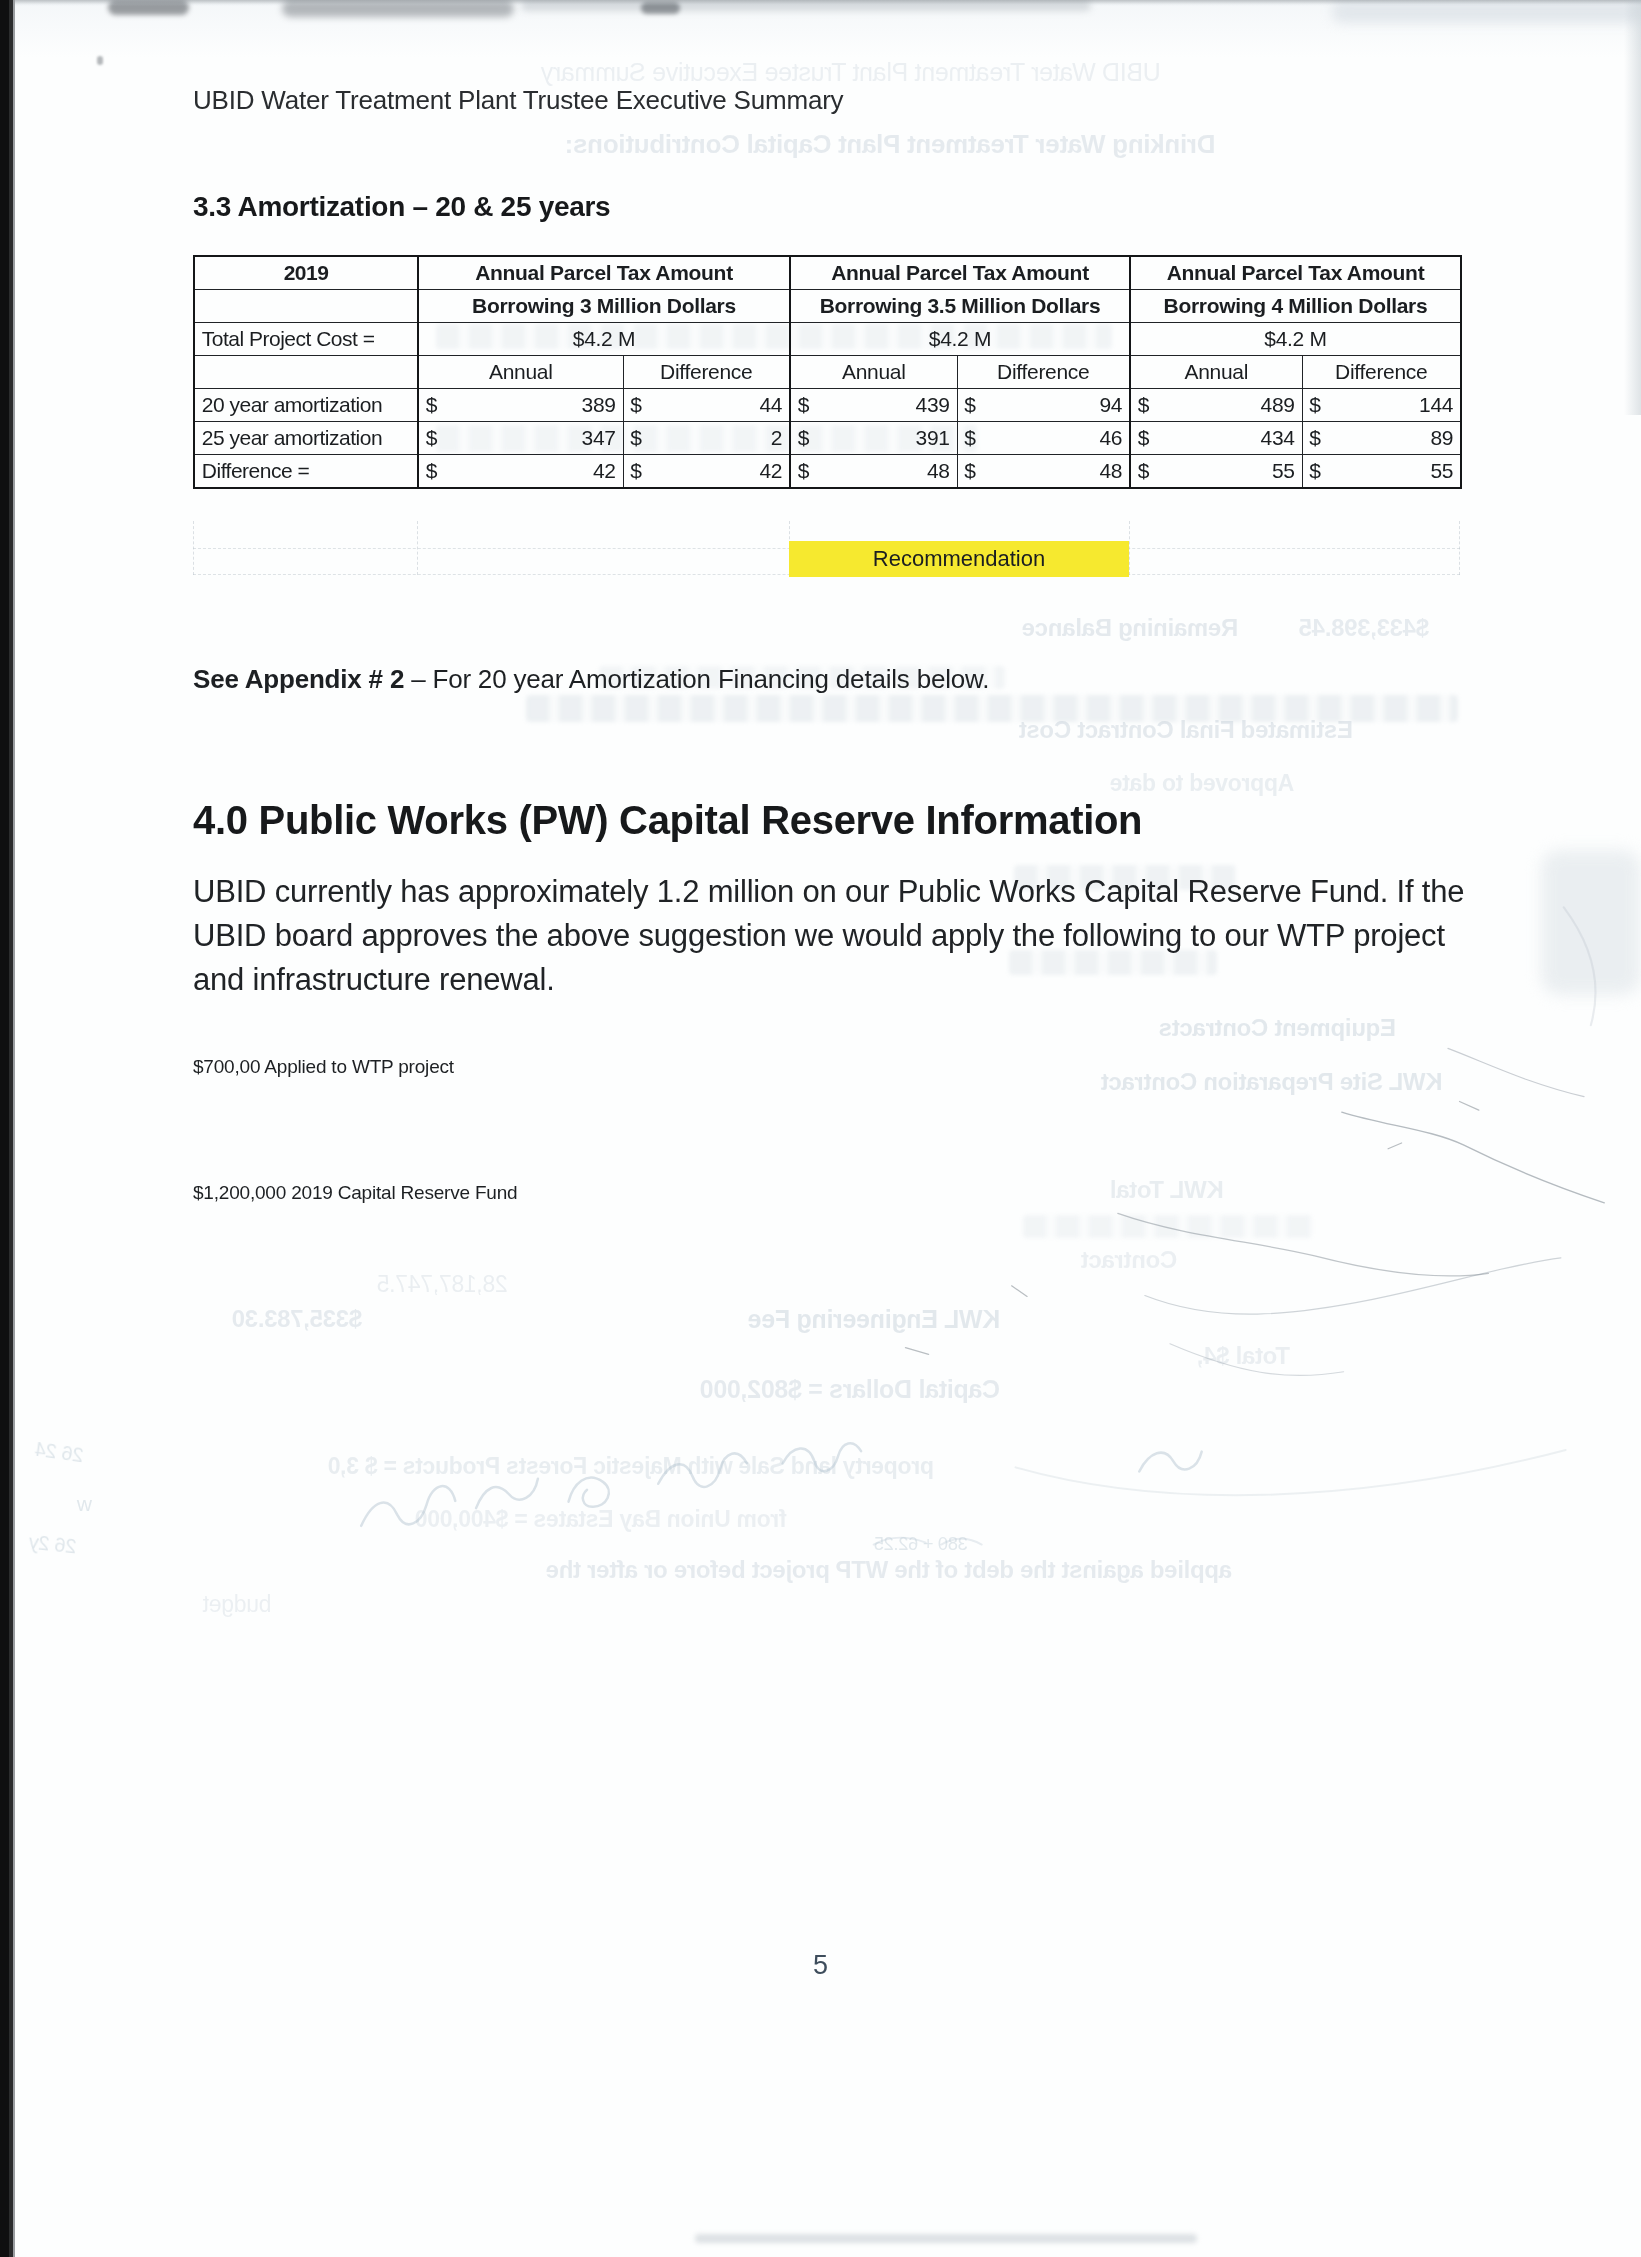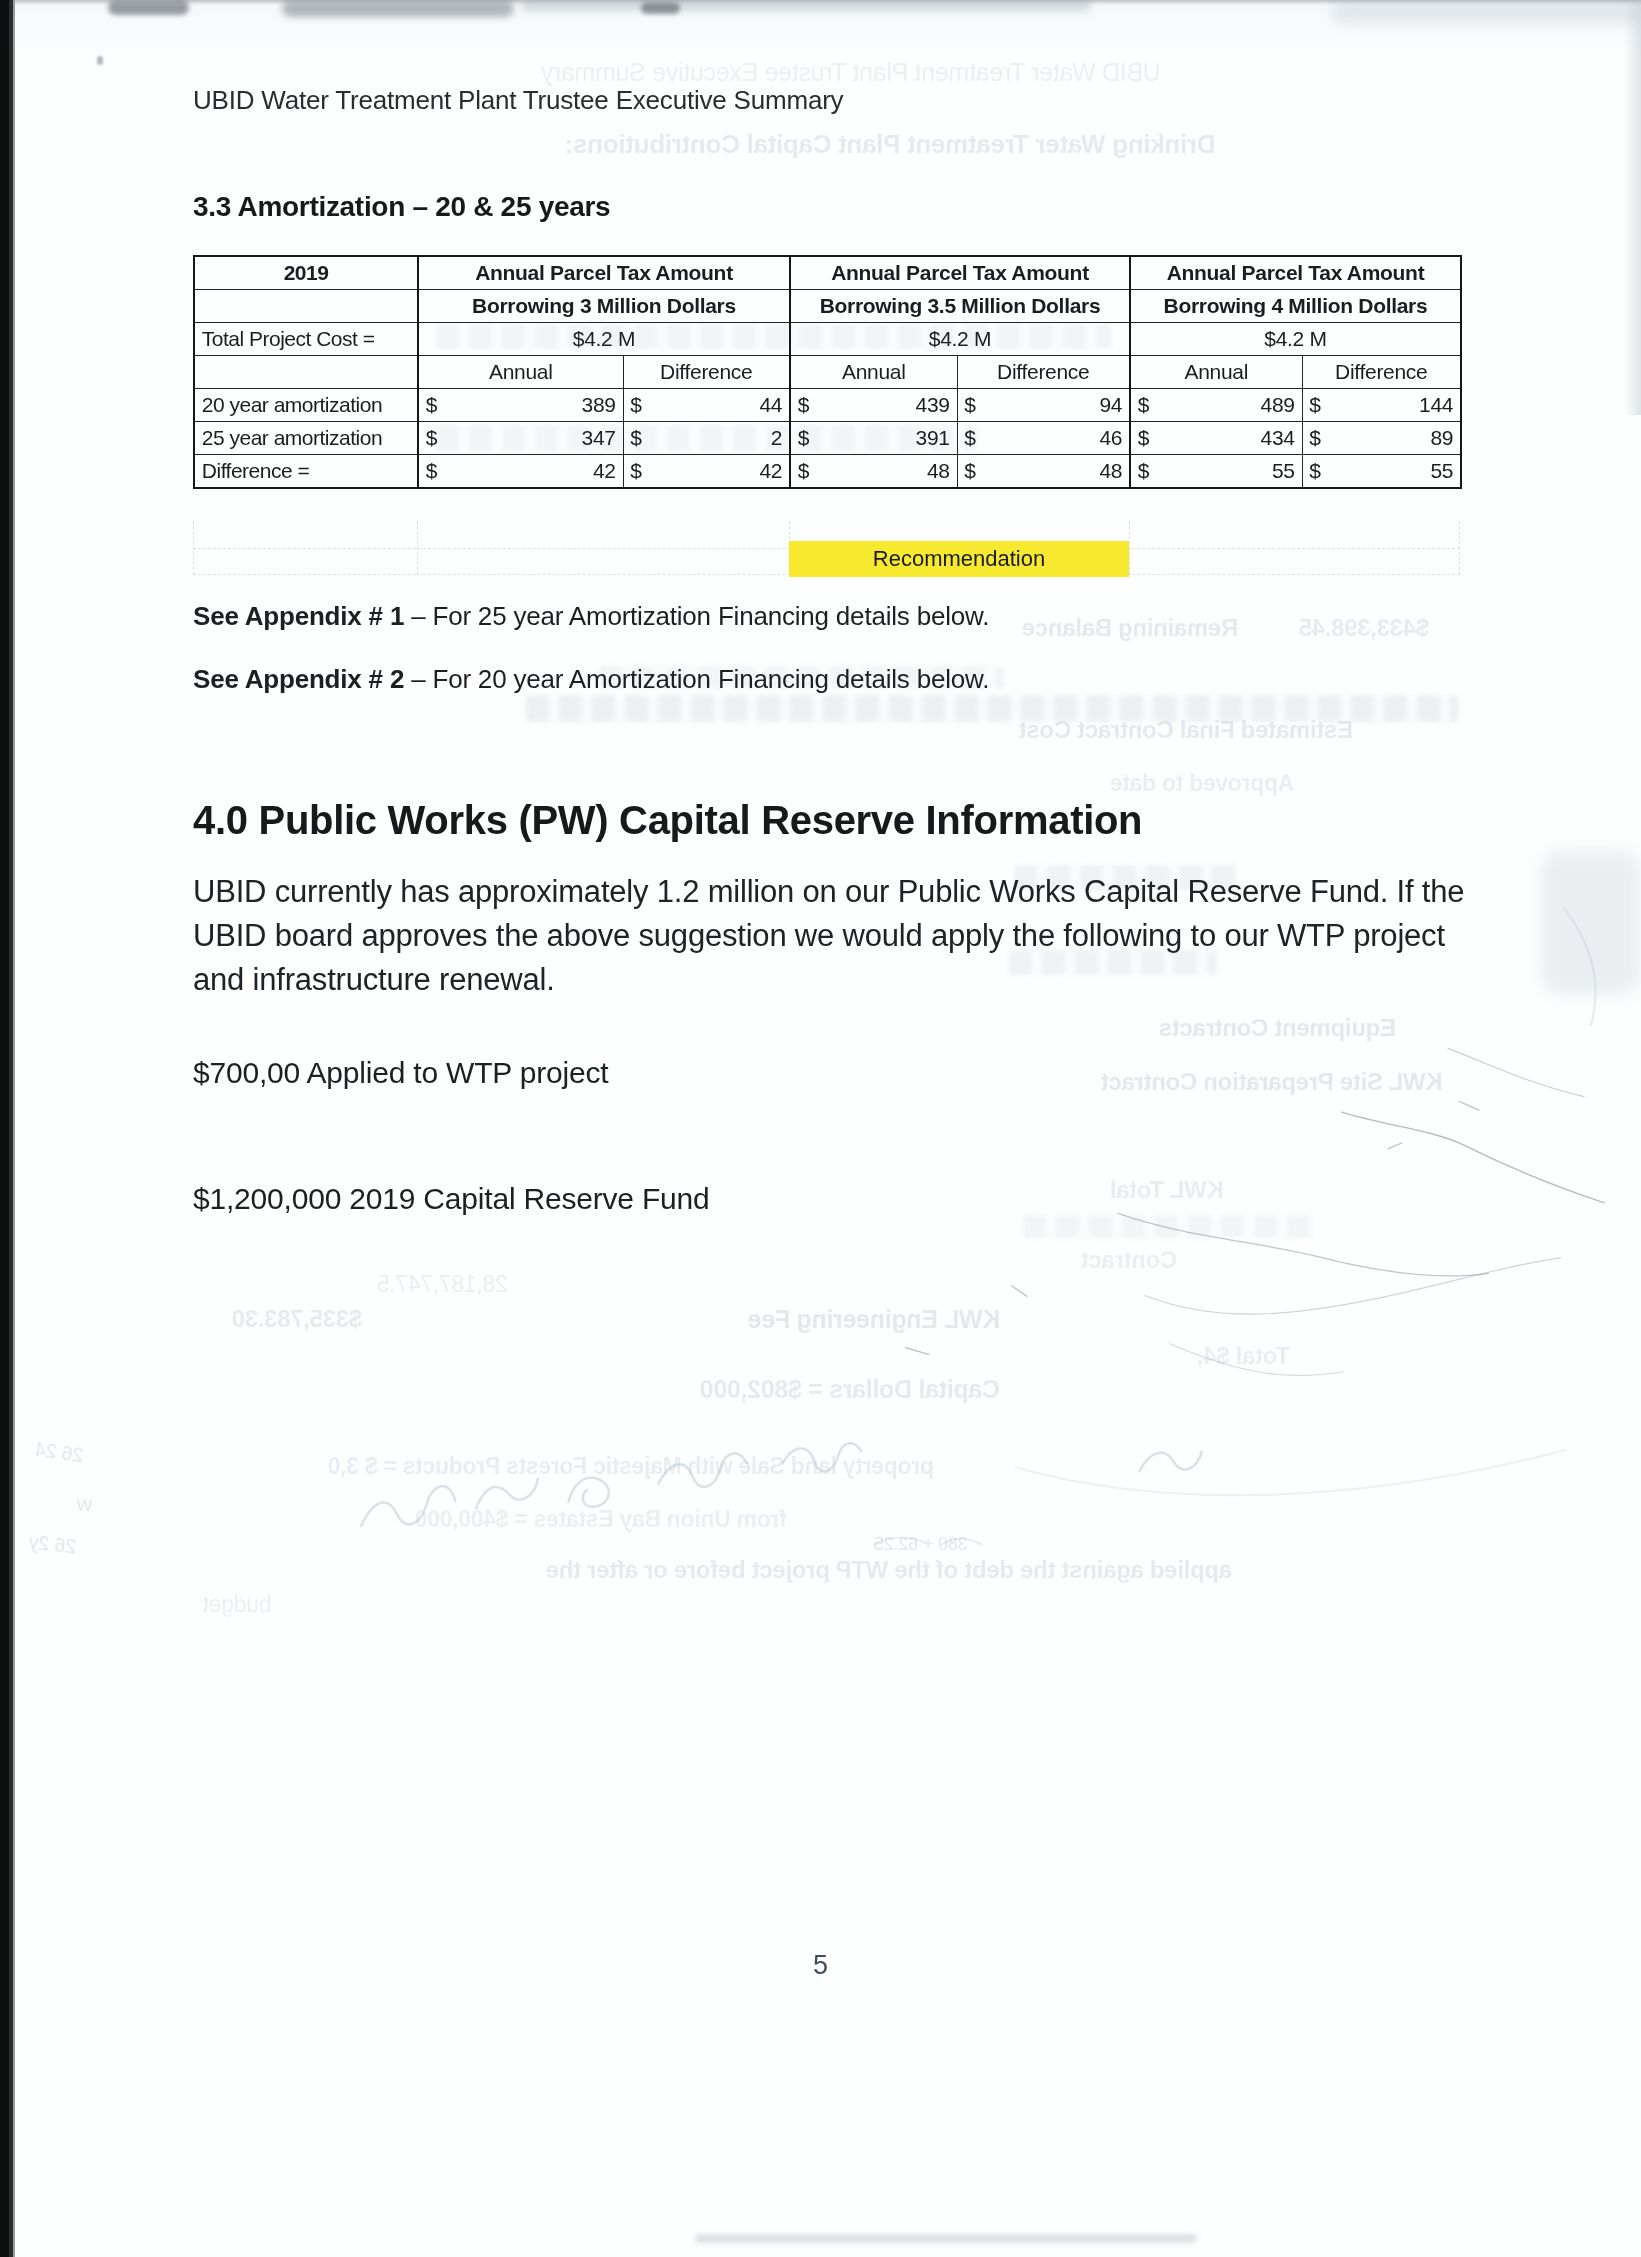--- a/index.html
+++ b/index.html
@@ -41,21 +41,21 @@
   td.hl { background:var(--hl); }
   .ghost-grid { position:absolute; left:193px; top:521px; width:1267px; height:54px; opacity:0.55; }
   .ghost-grid .gv { position:absolute; top:0; height:100%; width:0; border-left:1px dashed rgba(140,155,168,0.55); }
   .ghost-grid .gh { position:absolute; left:0; width:100%; height:0; border-top:1px dashed rgba(140,155,168,0.5); }
   .recommendation { position:absolute; left:789px; top:541px; width:340px; height:36px;
     background:var(--hl); text-align:center; line-height:36px; font-size:22px; color:#1b1e21; }
   .appendix { position:absolute; left:193px; font-size:26px; letter-spacing:-0.2px; color:#1d2023; }
   .appendix .lead { font-weight:700; }
   .para { position:absolute; left:193px; top:870px; width:1284px; font-size:31px;
     line-height:44px; letter-spacing:-0.2px; color:#202326; }
-  .fund { position:absolute; left:193px; font-size:30px; letter-spacing:-0.2px; color:#1d2023; }
+  .fund { position:absolute; left:193px; font-size:19px; letter-spacing:-0.2px; color:#1d2023; }
   .fund .amt.u { border-bottom:1.9px solid #2b2e31; padding-bottom:1px; }
   .page-num { position:absolute; left:777px; top:1950px; width:87px; text-align:center;
     font-size:27px; color:#3e4d5c; }
 </style>
 </head>
 <body>
 
 <div class="sheet">
 
   <div id="artifact-layer">
@@ -284,23 +284,20 @@
       <div class="gv" style="left:224px"></div>
       <div class="gv" style="left:596px"></div>
       <div class="gv" style="left:936px"></div>
       <div class="gv" style="left:1266px"></div>
       <div class="gh" style="top:27px"></div>
       <div class="gh" style="top:53px"></div>
     </div>
 
     <div class="recommendation">Recommendation</div>
 
-    <div class="appendix" style="top:601px">
-      <span class="lead">See Appendix # 1</span><span> – For 25 year Amortization Financing details below.</span>
-    </div>
     <div class="appendix" style="top:664px">
       <span class="lead">See Appendix # 2</span><span> – For 20 year Amortization Financing details below.</span>
     </div>
 
     <div class="h40">4.0 Public Works (PW) Capital Reserve Information</div>
 
     <div class="para">
       <div>UBID currently has approximately 1.2 million on our Public Works Capital Reserve Fund. If the</div>
       <div>UBID board approves the above suggestion we would apply the following to our WTP project</div>
       <div>and infrastructure renewal.</div>

